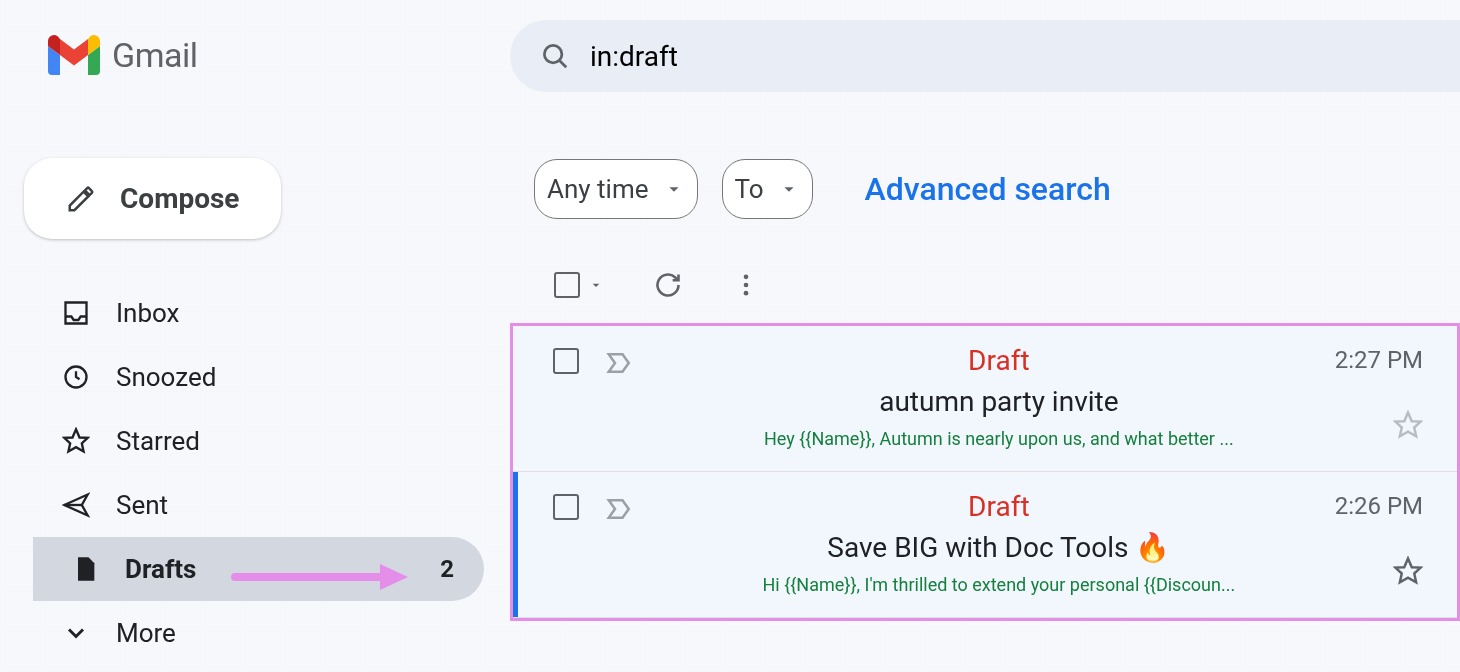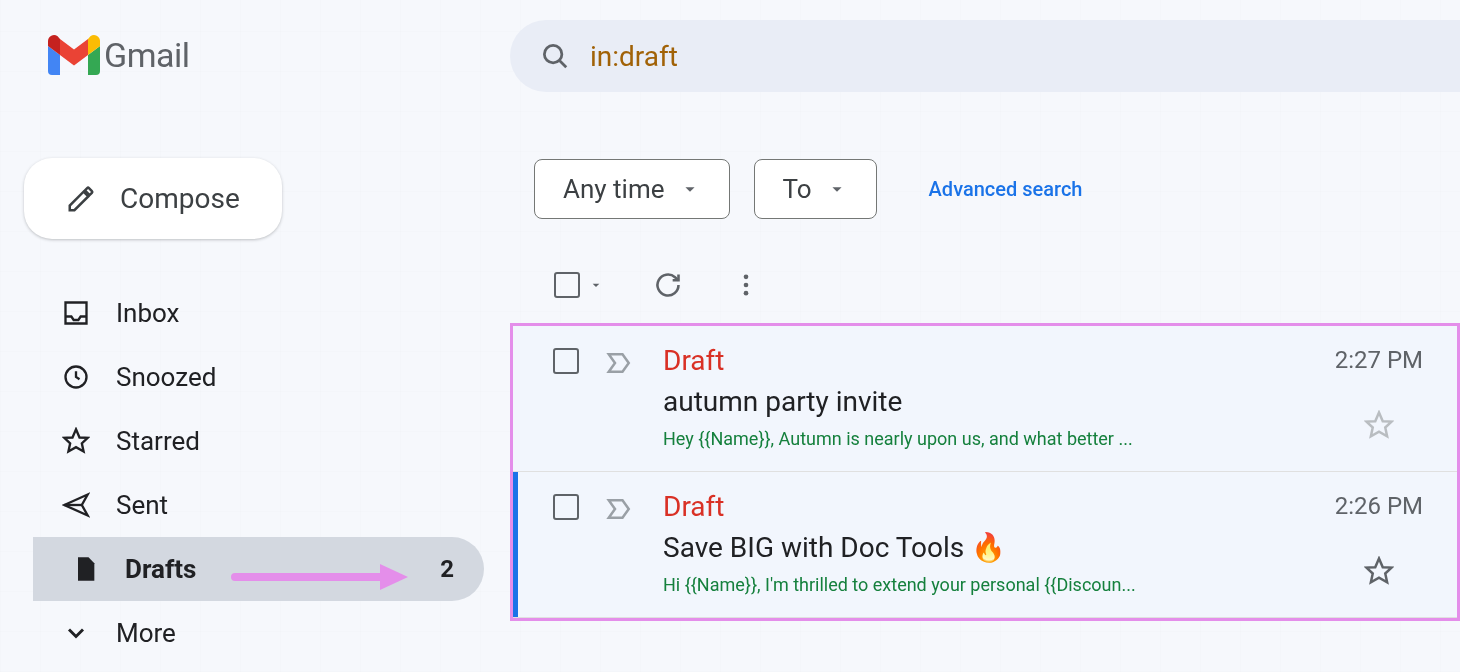--- a/index.html
+++ b/index.html
@@ -16,21 +16,21 @@
     pointer-events: none;
   }
 
   .header {
     display: flex;
     align-items: center;
     height: 110px;
     padding-left: 48px;
     position: relative;
   }
-  .logo-area { display: flex; align-items: center; gap: 4px; }
+  .logo-area { display: flex; align-items: center; gap: 12px; }
   .gmail-logo-svg { width: 52px; height: 52px; }
   .app-name { font-size: 34px; color: #5f6368; letter-spacing: -0.5px; }
 
   .search-bar {
     position: absolute;
     left: 510px;
     top: 20px;
     right: 0;
     height: 72px;
     background: #e9edf6;
@@ -38,21 +38,21 @@
     display: flex;
     align-items: center;
     padding-left: 30px;
     gap: 20px;
   }
   .search-icon-svg { width: 30px; height: 30px; }
   .search-input {
     border: none;
     background: transparent;
     font-size: 28px;
-    color: #a16207;
+    color: #000000;
     outline: none;
     width: 500px;
   }
 
   .sidebar {
     position: absolute;
     left: 24px;
     top: 158px;
     width: 460px;
   }
@@ -62,20 +62,21 @@
     gap: 24px;
     background: #fff;
     border: none;
     border-radius: 28px;
     padding: 24px 42px;
     font-size: 28px;
     color: #3c4043;
     cursor: pointer;
     box-shadow: 0 1px 3px rgba(60,64,67,.3);
     margin-bottom: 42px;
+    font-weight: bold;
   }
   .nav-list { list-style: none; text-align: center; }
   .nav-item {
     display: flex;
     align-items: center;
     gap: 26px;
     height: 64px;
     padding: 0 30px 0 38px;
     font-size: 26px;
     color: #202124;
@@ -111,31 +112,31 @@
     display: flex;
     align-items: center;
     gap: 24px;
     padding: 4px 0 24px 24px;
   }
   .chip {
     display: flex;
     align-items: center;
     gap: 14px;
     border: 1.5px solid #747775;
-    border-radius: 8px;
-    padding: 14px 28px;
+    border-radius: 23px;
+    padding: 14px 12px;
     font-size: 26px;
     color: #3c4043;
     background: #fff;
     cursor: pointer;
   }
   .chip .chevron { width: 22px; height: 22px; }
   .adv-search {
     color: #1a73e8;
-    font-size: 20px;
+    font-size: 32px;
     font-weight: 500;
     margin-left: 28px;
     cursor: pointer;
   }
 
   .toolbar-row {
     display: flex;
     align-items: center;
     gap: 50px;
     padding: 28px 0 24px 44px;
@@ -161,22 +162,22 @@
     position: relative;
   }
   .draft-row.selected::before {
     content: '';
     position: absolute;
     left: 0; top: 0; bottom: 0;
     width: 5px;
     background: #1a73e8;
   }
   .row-left { display: flex; align-items: flex-start; gap: 26px; padding-top: 4px; }
-  .row-body { flex: 1; padding-left: 28px; }
-  .row-right { display: flex; flex-direction: column; align-items: center; gap: 36px; padding-top: 2px; }
+  .row-body { flex: 1; padding-left: 28px; text-align: center; }
+  .row-right { display: flex; flex-direction: column; align-items: flex-end; gap: 36px; padding-top: 2px; }
   .label-draft { color: #d93025; font-size: 28px; }
   .row-subject { font-size: 28px; color: #202124; margin-top: 8px; }
   .row-snippet { font-size: 18px; color: #15803d; margin-top: 10px; white-space: nowrap; overflow: hidden; text-overflow: ellipsis; max-width: 760px; }
   .row-time { font-size: 24px; color: #5f6368; white-space: nowrap; }
   .star-icon { width: 30px; height: 30px; cursor: pointer; }
   .important-icon { width: 30px; height: 30px; }
 
   svg { display: block; }
 </style>
 </head>

